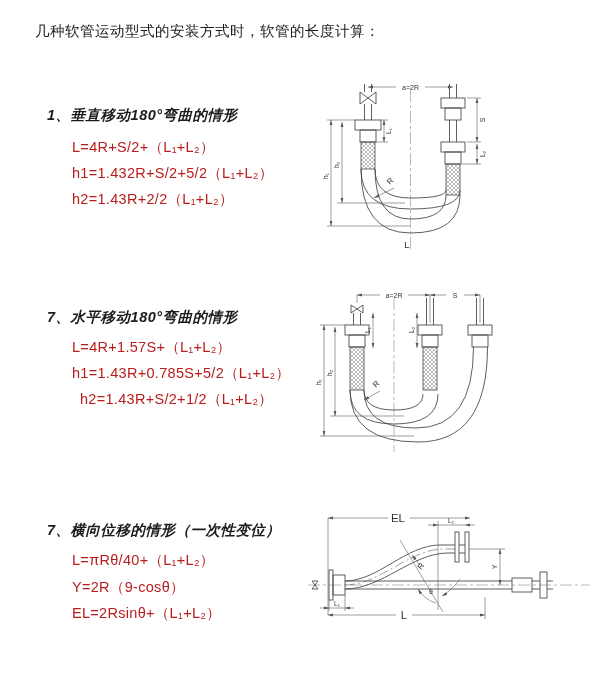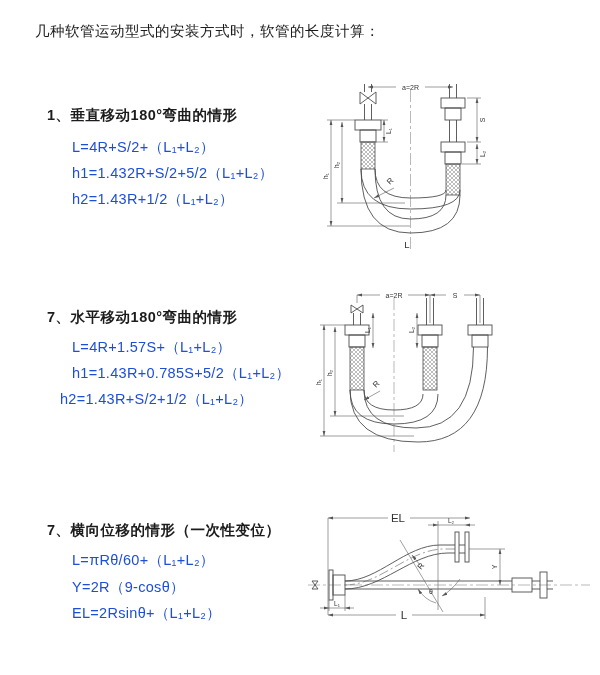--- a/index.html
+++ b/index.html
@@ -1,47 +1,47 @@
 <!DOCTYPE html>
 <html><head>
 <meta charset="utf-8">
 <style>
   html,body{margin:0;padding:0;background:#fff;}
   body{width:600px;height:675px;position:relative;overflow:hidden;
        font-family:"Liberation Sans","DejaVu Sans",sans-serif;color:#1c1c1c;}
   .abs{position:absolute;white-space:nowrap;}
   .title{font-size:14.5px;font-weight:normal;letter-spacing:.5px;}
-  .heading{font-size:14.5px;font-weight:bold;letter-spacing:.5px;}
-  .formula{font-size:14.5px;font-weight:500;color:#1d4ed8;letter-spacing:.3px;}
+  .heading{font-size:14.5px;font-weight:bold;letter-spacing:.5px;font-style:italic;}
+  .formula{font-size:14.5px;font-weight:500;color:#b91c1c;letter-spacing:.3px;}
   svg{position:absolute;overflow:visible;}
   svg .ln{stroke:#4d4d4d;stroke-width:.9;fill:none;}
   svg .thin{stroke:#5f5f5f;stroke-width:.6;fill:none;}
   svg .cl{stroke:#8a8a8a;stroke-width:.6;fill:none;stroke-dasharray:12 3 3 3;}
   svg .dim{stroke:#5a5a5a;stroke-width:.6;fill:none;}
   svg text{fill:#333;font-family:"Liberation Sans","DejaVu Sans",sans-serif;}
   .lab6{font-size:6.5px;} .lab7{font-size:7px;} .lab8{font-size:8px;}
   .lab9{font-size:9.5px;} .lab11{font-size:11.5px;}
 </style>
 </head>
 <body>
 
 <div class="abs title" style="left:35px;top:22px">几种软管运动型式的安装方式时，软管的长度计算：</div>
 
 <div class="abs heading" style="left:47px;top:106px">1、垂直移动180°弯曲的情形</div>
 <div class="abs formula" style="left:72px;top:138px">L=4R+S/2+（L₁+L₂）</div>
 <div class="abs formula" style="left:72px;top:164px">h1=1.432R+S/2+5/2（L₁+L₂）</div>
-<div class="abs formula" style="left:72px;top:190px">h2=1.43R+1/2（L₁+L₂）</div>
+<div class="abs formula" style="left:72px;top:190px">h2=1.43R+2/2（L₁+L₂）</div>
 
 <div class="abs heading" style="left:47px;top:308px">7、水平移动180°弯曲的情形</div>
 <div class="abs formula" style="left:72px;top:338px">L=4R+1.57S+（L₁+L₂）</div>
 <div class="abs formula" style="left:72px;top:364px">h1=1.43R+0.785S+5/2（L₁+L₂）</div>
-<div class="abs formula" style="left:60px;top:390px">h2=1.43R+S/2+1/2（L₁+L₂）</div>
+<div class="abs formula" style="left:80px;top:390px">h2=1.43R+S/2+1/2（L₁+L₂）</div>
 
 <div class="abs heading" style="left:47px;top:521px">7、横向位移的情形（一次性变位）</div>
-<div class="abs formula" style="left:72px;top:551px">L=πRθ/60+（L₁+L₂）</div>
+<div class="abs formula" style="left:72px;top:551px">L=πRθ/40+（L₁+L₂）</div>
 <div class="abs formula" style="left:72px;top:578px">Y=2R（9-cosθ）</div>
 <div class="abs formula" style="left:72px;top:604px">EL=2Rsinθ+（L₁+L₂）</div>
 
 <svg style="left:310px;top:72px" width="290" height="190" viewBox="0 0 290 190">
   <defs>
     <marker id="a1" viewBox="0 0 9 8" refX="9" refY="4" markerWidth="9" markerHeight="8" orient="auto-start-reverse">
       <path d="M0,1.5 L9,4 L0,6.5 z" fill="#555"></path>
     </marker>
     <pattern id="br1" width="4" height="4" patternUnits="userSpaceOnUse">
       <path d="M0,4 L4,0 M0,0 L4,4" stroke="#7a7a7a" stroke-width="0.5"></path>

